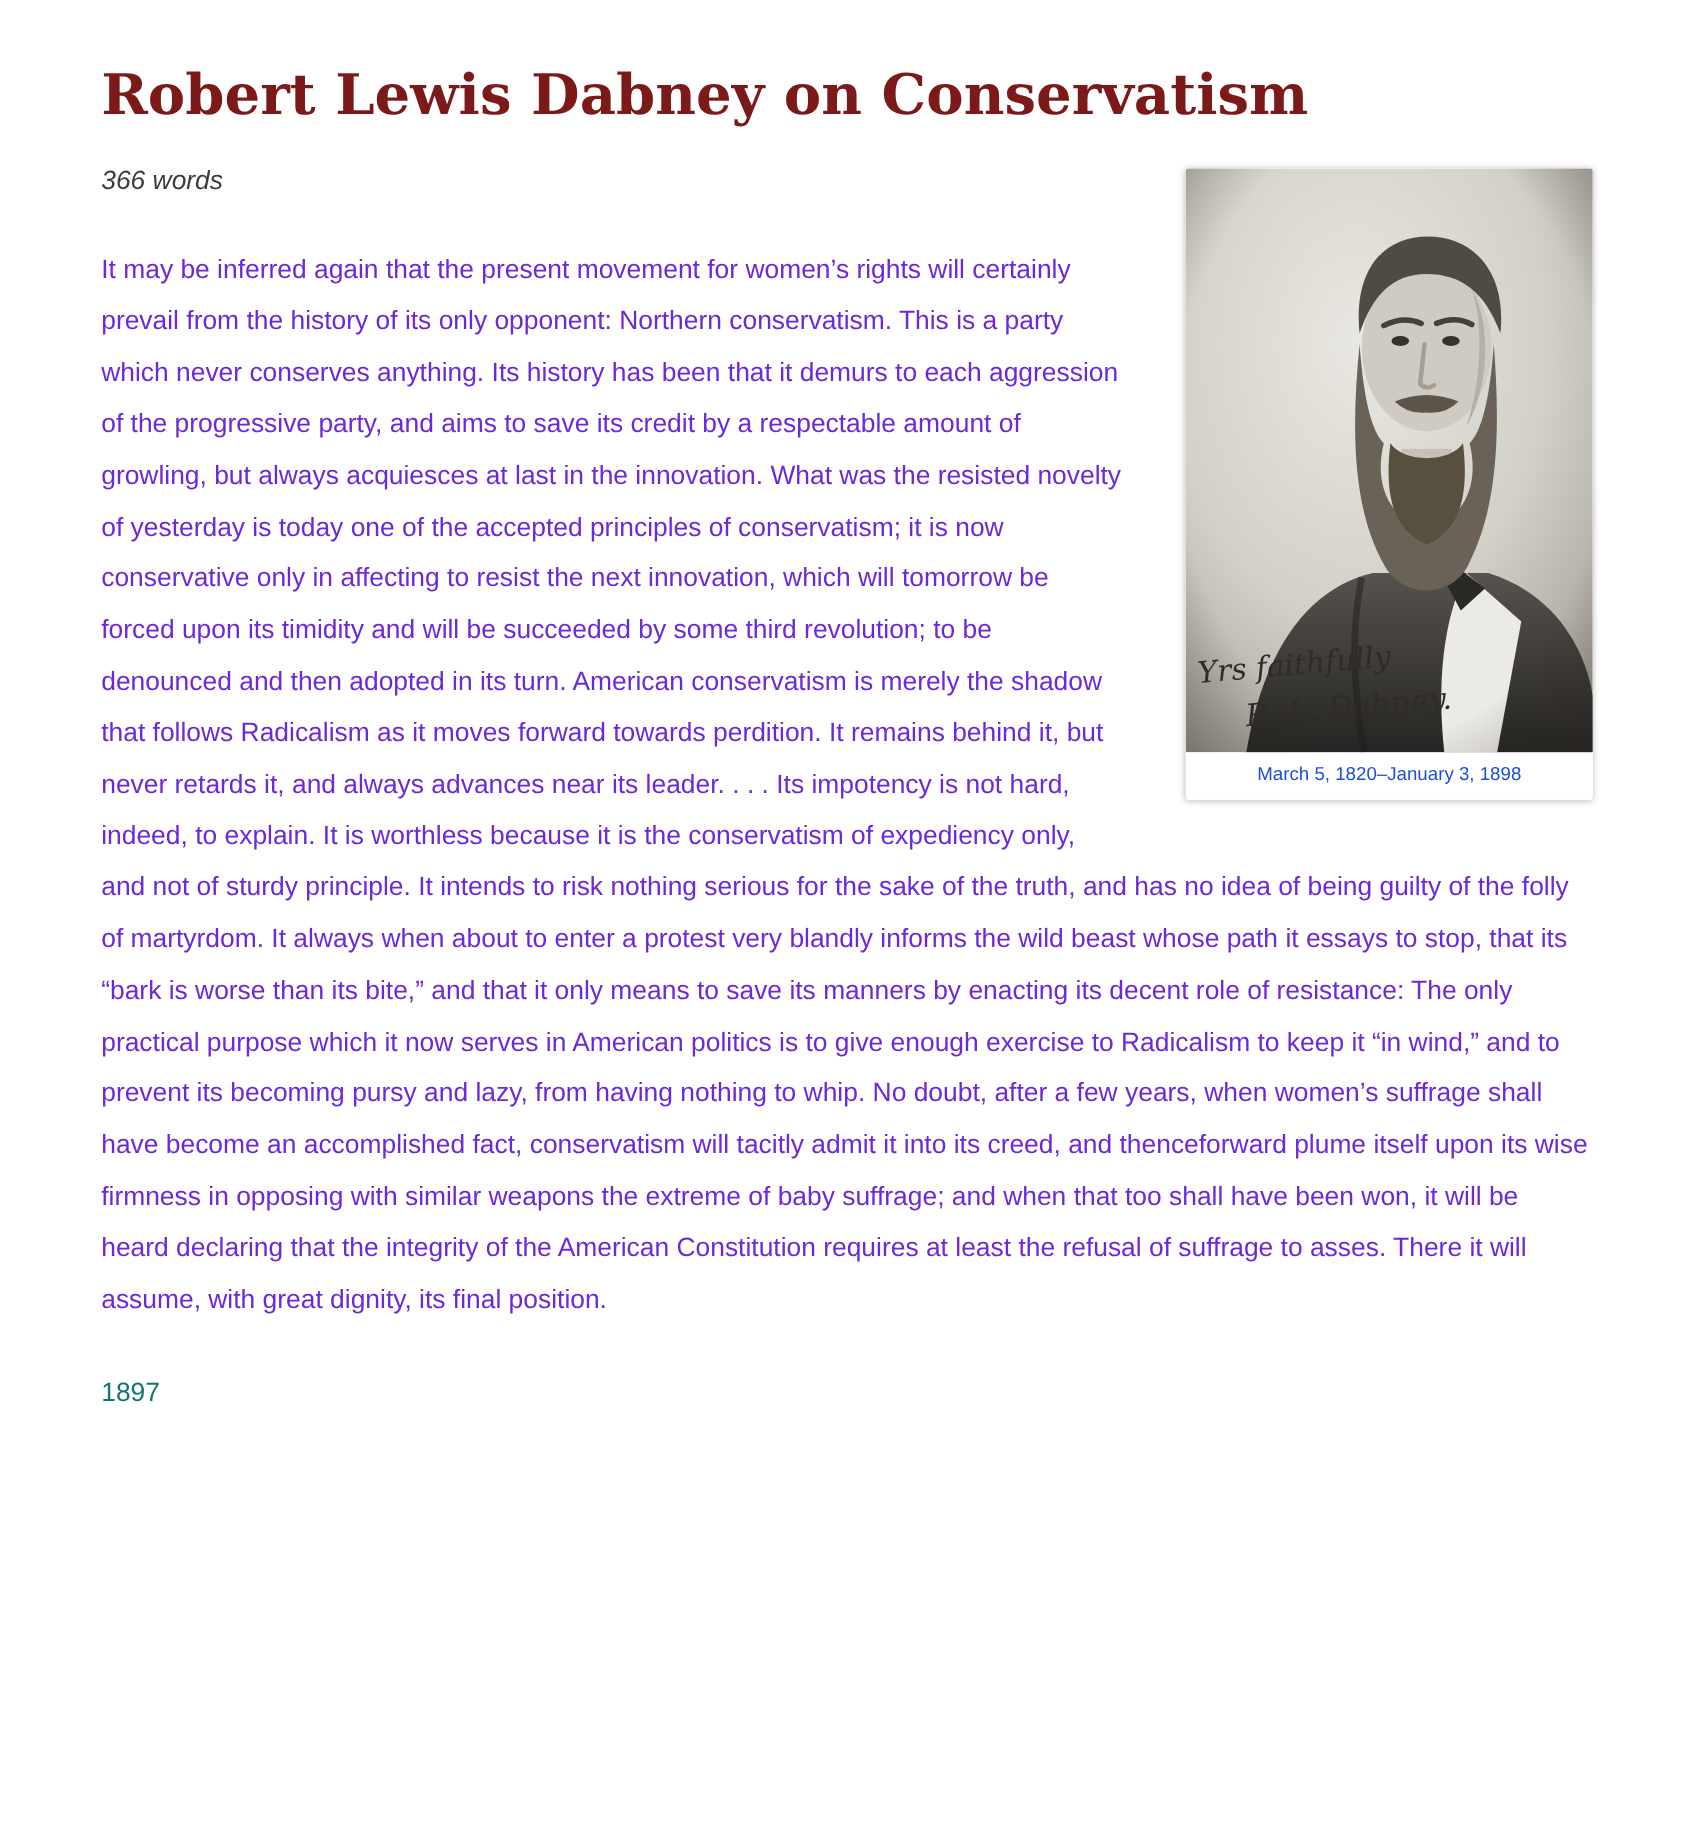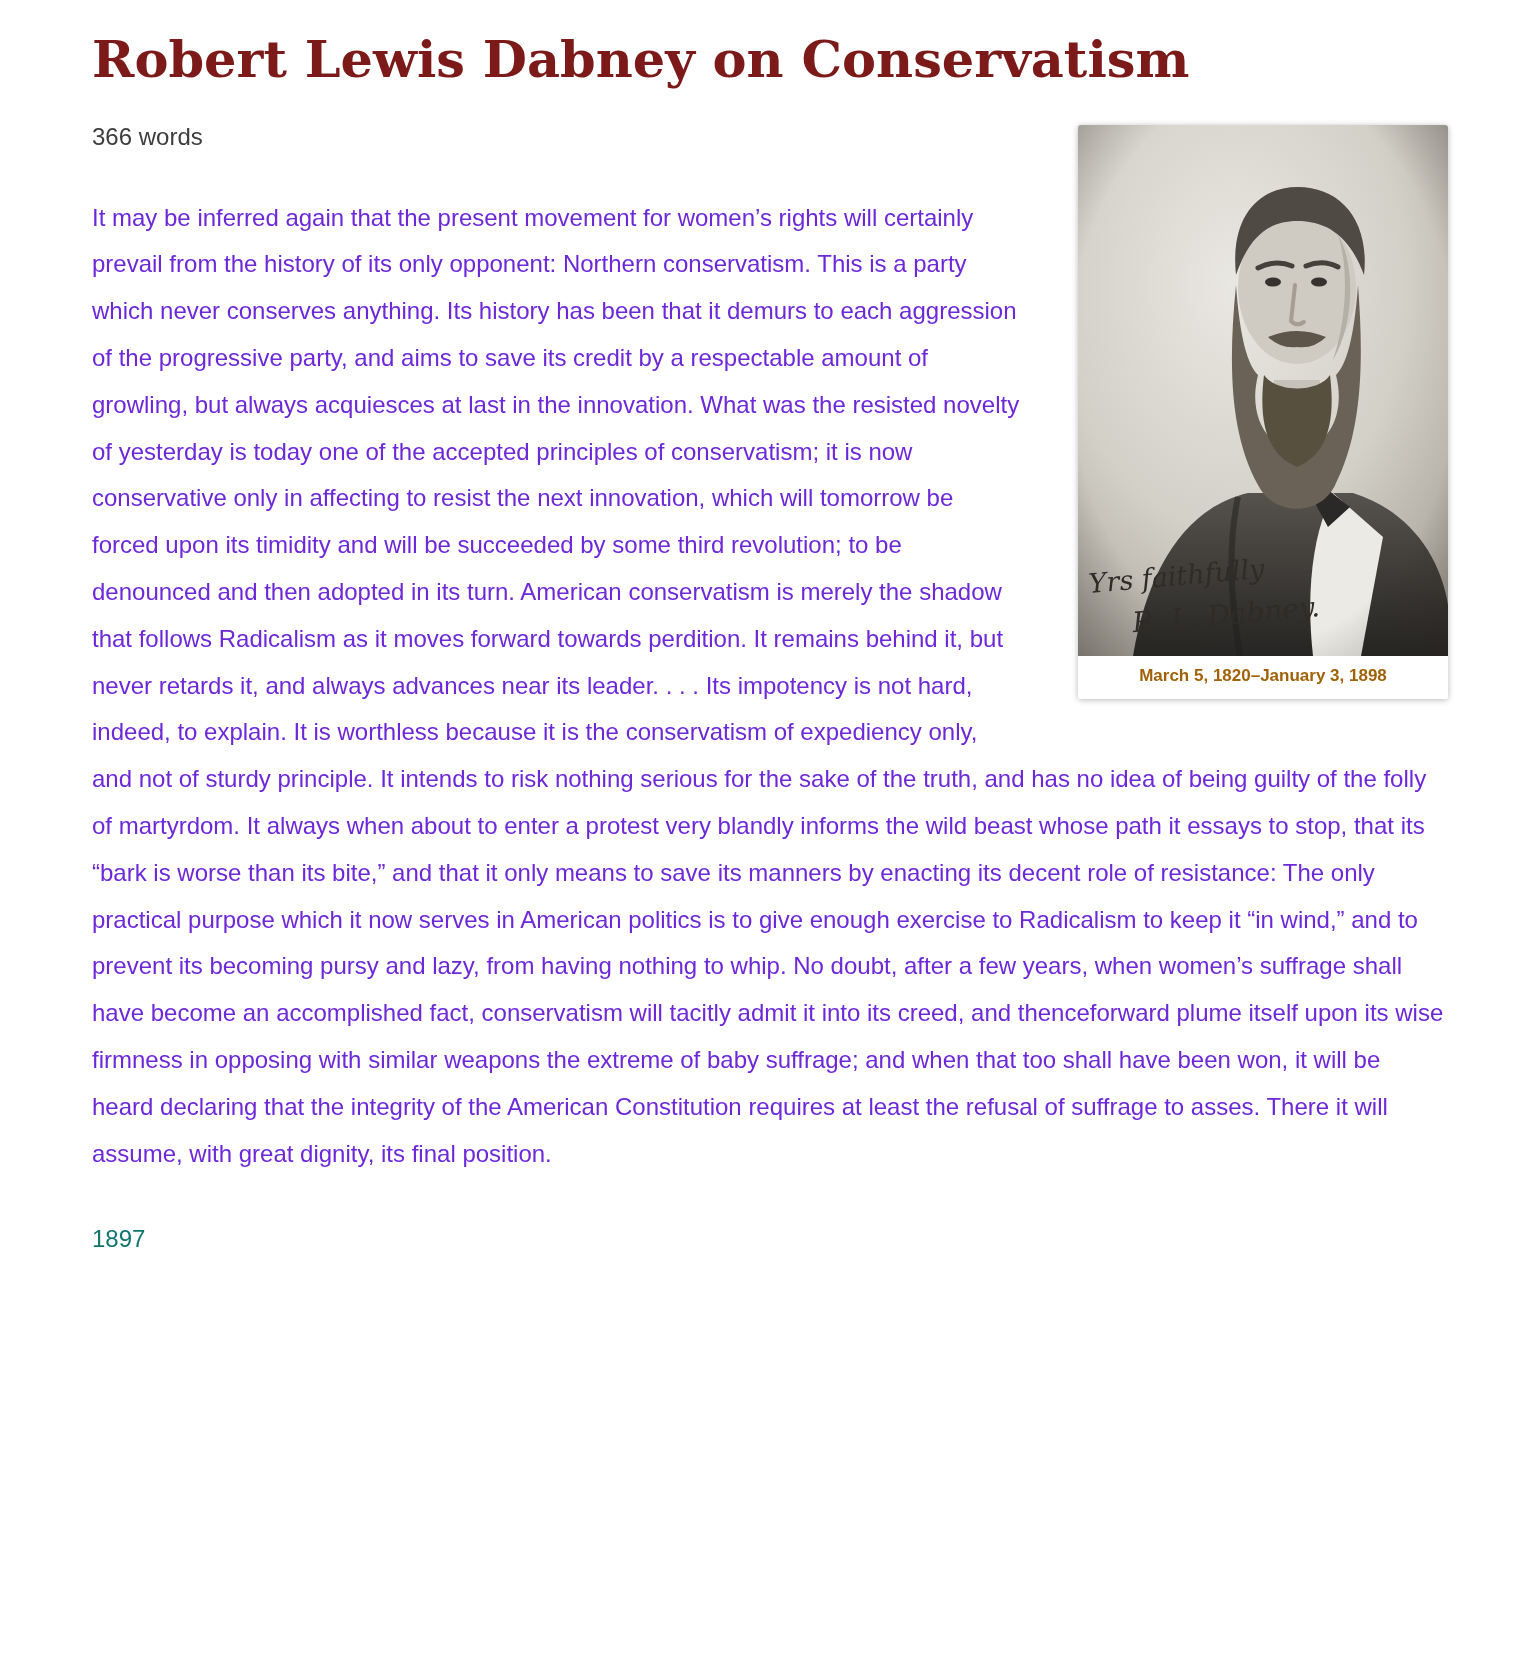--- a/index.html
+++ b/index.html
@@ -7,40 +7,41 @@
   body {
     font-family: "Liberation Sans", sans-serif;
     color: #3d3d3d;
     -webkit-font-smoothing: antialiased;
   }
   .page {
     width: 1540px;
     min-height: 1660px;
     margin: 0 auto;
     background: #ffffff;
-    padding: 24px 92px 48px 92px;
+    padding: 52px 92px 48px 92px;
   }
   .page-title {
     font-family: "DejaVu Serif", "Liberation Serif", serif;
     font-size: 51px;
     line-height: 1.15;
     font-weight: 700;
     color: #7c1a1a;
     margin: 6px 0 34px 0;
   }
   .author {
     font-size: 24px;
     font-weight: 700;
     color: #1f1f1f;
     margin-bottom: 40px;
   }
   .word-count {
     font-size: 24px;
     color: #3d3d3d;
     margin-bottom: 44px;
+    font-style: italic;
   }
   .body-text {
     font-size: 24px;
     line-height: 1.95;
     color: #6d28d9;
   }
   .year {
     font-size: 24px;
     color: #0f766e;
     margin-top: 48px;
@@ -55,22 +56,22 @@
   }
   figure.portrait .photo {
     width: 370px;
     height: 531px;
     overflow: hidden;
     border-radius: 3px 3px 0 0;
   }
   figure.portrait .photo svg { display: block; }
   figure.portrait figcaption {
     font-size: 17px;
-    font-weight: 700;
-    color: #a16207;
+    font-weight: 400;
+    color: #1d4ed8;
     text-align: center;
     padding: 10px 8px 13px 8px;
     background: #ffffff;
     border-radius: 0 0 3px 3px;
   }
 </style>
 </head>
 <body>
 
 <div class="page">

